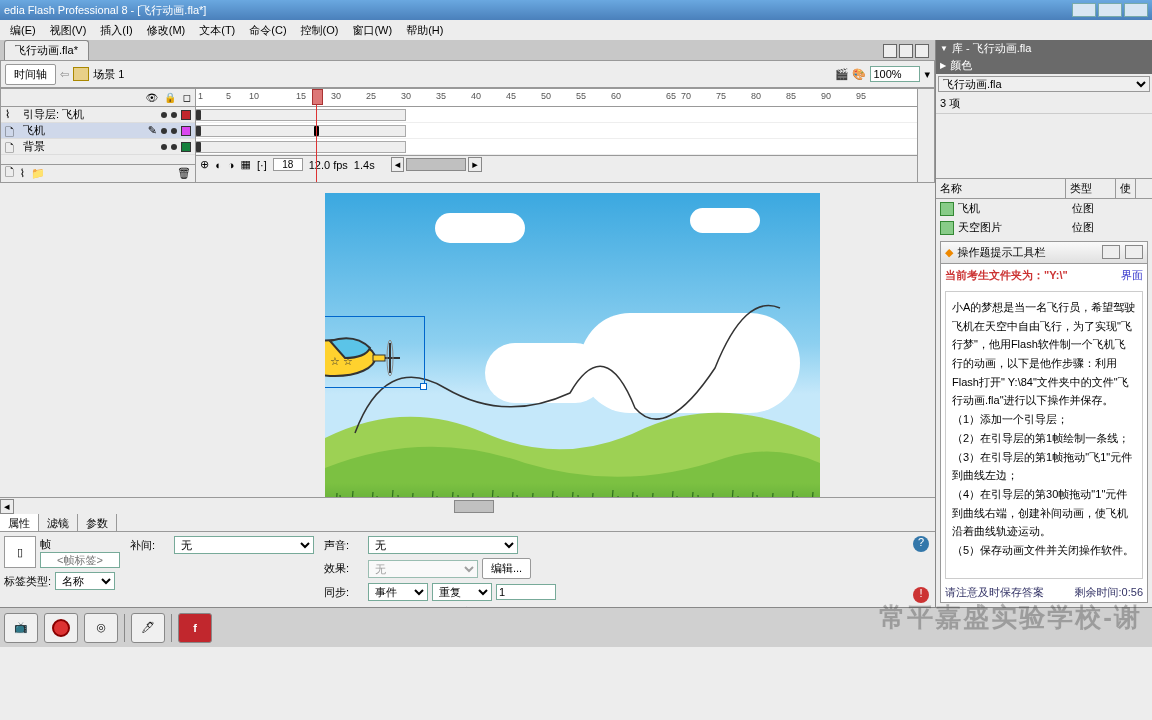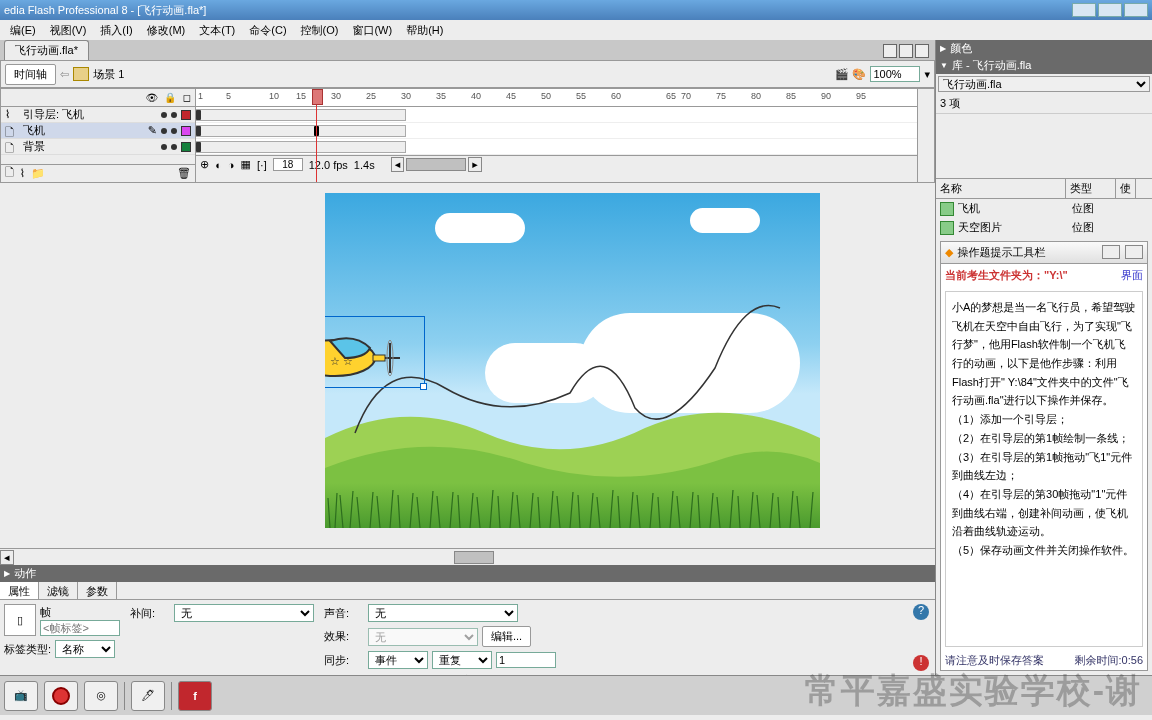--- a/index.html
+++ b/index.html
@@ -2,21 +2,21 @@
 <html><head>
 <meta charset="utf-8">
 <style>
 * { margin:0; padding:0; box-sizing:border-box; font-family:"Microsoft YaHei",SimSun,Arial,sans-serif; font-size:11px; }
 body { width:1152px; height:720px; background:#ededed; overflow:hidden; position:relative; }
 .titlebar { height:20px; background:linear-gradient(#6aa8e0,#4a80bb); color:#fff; display:flex; align-items:center; padding:0 4px; justify-content:space-between; }
 .titlebar .wbtns { display:flex; gap:2px; }
 .titlebar .wbtns span { width:24px; height:14px; background:#d8e6f3; border:1px solid #7aa; display:inline-block; }
 .menubar { height:20px; background:#ededed; display:flex; align-items:center; padding:0 4px; gap:2px; }
 .menubar span { padding:2px 6px; }
-.mainrow { display:flex; height:635px; }
+.mainrow { display:flex; height:567px; }
 .leftcol { width:935px; display:flex; flex-direction:column; background:#ededed; }
 .rightcol { width:217px; background:#ededed; border-left:1px solid #888; display:flex; flex-direction:column; }
 .doctabs { height:20px; background:#c8c8c8; display:flex; align-items:flex-end; padding:0 4px; }
 .doctab { background:#ededed; border:1px solid #888; border-bottom:none; padding:2px 10px; border-radius:3px 3px 0 0; }
 .toolbar { height:28px; background:#ededed; border:1px solid #999; display:flex; align-items:center; padding:2px 4px; justify-content:space-between; }
 .btn { border:1px solid #999; background:#fff; padding:2px 8px; border-radius:2px; }
 .scene { display:flex; align-items:center; gap:4px; }
 .zoom { display:flex; align-items:center; gap:4px; }
 .zoom input { width:50px; border:1px solid #7a9; padding:1px 2px; }
 .tlwrap { border:1px solid #999; background:#ededed; display:flex; height:95px; }
@@ -75,21 +75,21 @@
 .librow { display:flex; padding:2px 4px; gap:4px; align-items:center; }
 .libico { width:14px;height:14px; background:#8c8; border:1px solid #383; display:inline-block; }
 .helper { background:#fff; border:1px solid #999; margin:4px; flex:1; display:flex; flex-direction:column; }
 .helperhdr { height:22px; background:linear-gradient(#fafafa,#e0e0e0); border-bottom:1px solid #999; display:flex; align-items:center; padding:0 4px; gap:4px; justify-content:space-between; }
 .helperhdr .hicos span { width:18px;height:14px;border:1px solid #888;background:#eee;display:inline-block;margin-left:2px; }
 .hpath { padding:4px; color:#c33; font-weight:bold; }
 .hbody { padding:6px; border:1px solid #ccc; margin:4px; flex:1; line-height:1.7; overflow:hidden; }
 .hfoot { padding:2px 4px; display:flex; justify-content:space-between; font-size:10px; color:#336; }
 .taskbar { height:40px; background:#d0d0d0; border-top:1px solid #888; display:flex; align-items:center; padding:0 4px; gap:6px; position:relative; }
 .tbtn { width:34px; height:30px; border:1px solid #888; background:#f0f0f0; border-radius:3px; display:flex; align-items:center; justify-content:center; }
-.watermark { position:absolute; right:10px; top:-8px; font-size:34px; color:rgba(60,60,60,0.35); font-weight:bold; letter-spacing:2px; }
+.watermark { position:absolute; right:10px; top:-8px; font-size:26px; color:rgba(60,60,60,0.35); font-weight:bold; letter-spacing:2px; }
 .rec { width:18px;height:18px;border-radius:50%;background:#d33;border:2px solid #800; }
 .vscroll { width:17px; background:#ededed; border-left:1px solid #999; }
 </style>
 </head>
 <body>
 
 <div class="titlebar">
   <span>edia Flash Professional 8 - [飞行动画.fla*]</span>
   <div class="wbtns">
     <span></span>
@@ -171,21 +171,21 @@
           <span>📁</span>
           <span style="flex:1;"></span>
           <span>🗑</span>
         </div>
       </div>
       <div class="frames">
         <div class="playhead"></div>
         <div class="ruler">
           <span class="tick" style="left:2px">1</span>
           <span class="tick" style="left:30px">5</span>
-          <span class="tick" style="left:73px">10</span>
+          <span class="tick" style="left:53px">10</span>
           <span class="tick" style="left:100px">15</span>
           <span class="tick" style="left:135px">30</span>
           <span class="tick" style="left:170px">25</span>
           <span class="tick" style="left:205px">30</span>
           <span class="tick" style="left:240px">35</span>
           <span class="tick" style="left:275px">40</span>
           <span class="tick" style="left:310px">45</span>
           <span class="tick" style="left:345px">50</span>
           <span class="tick" style="left:380px">55</span>
           <span class="tick" style="left:415px">60</span>
@@ -265,37 +265,34 @@
             <rect x="22" y="48" width="6" height="4" fill="#333"></rect>
         </svg>
       </div>
     </div>
 
     <div class="hscroll">
       <span style="border:1px solid #888;padding:0 3px;">◂</span>
       <div class="thumb"></div>
     </div>
 
-    <div class="panel-hdr">
-        <span>动作</span>
-      </div>
 
     <div>
       <div class="tabs2">
         <span class="act">属性</span>
         <span>滤镜</span>
         <span>参数</span>
       </div>
       <div class="propbody">
         <div class="propcol">
           <div class="proprow">
             <div class="propicon">▯</div>
             <div>
               <div>帧</div>
-              <input style="width: 80px;" placeholder="&lt;帧标签&gt;">
+              <input style="width: 80px; text-align: center;" placeholder="&lt;帧标签&gt;">
             </div>
           </div>
           <div class="proprow">
             <label>标签类型:</label>
             <select><option>名称</option></select>
           </div>
         </div>
         <div class="propcol">
           <div class="proprow">
             <label>补间:</label>
@@ -320,25 +317,25 @@
           </div>
           <div style="text-align:center;color:#555;">没有选择声音</div>
         </div>
         <span style="position:absolute;top:4px;right:6px;width:16px;height:16px;border-radius:50%;background:#37a;color:#fff;text-align:center;">?</span>
         <span style="position:absolute;bottom:4px;right:6px;width:16px;height:16px;border-radius:50%;background:#c33;color:#fff;text-align:center;">!</span>
       </div>
     </div>
   </div>
 
   <div class="rightcol">
+    <div class="rhdr open">
+        <span>库 - 飞行动画.fla</span>
+      </div>
     <div class="rhdr">
         <span>颜色</span>
-      </div>
-    <div class="rhdr open">
-        <span>库 - 飞行动画.fla</span>
       </div>
     <div class="libsel"><select><option>飞行动画.fla</option></select></div>
     <div class="libcnt">3 项</div>
     <div style="height:64px;"></div>
     <div class="libtbl">
       <div class="libth">
         <span style="width:130px;">名称</span>
         <span style="width:50px;">类型</span>
         <span>使</span>
       </div>

